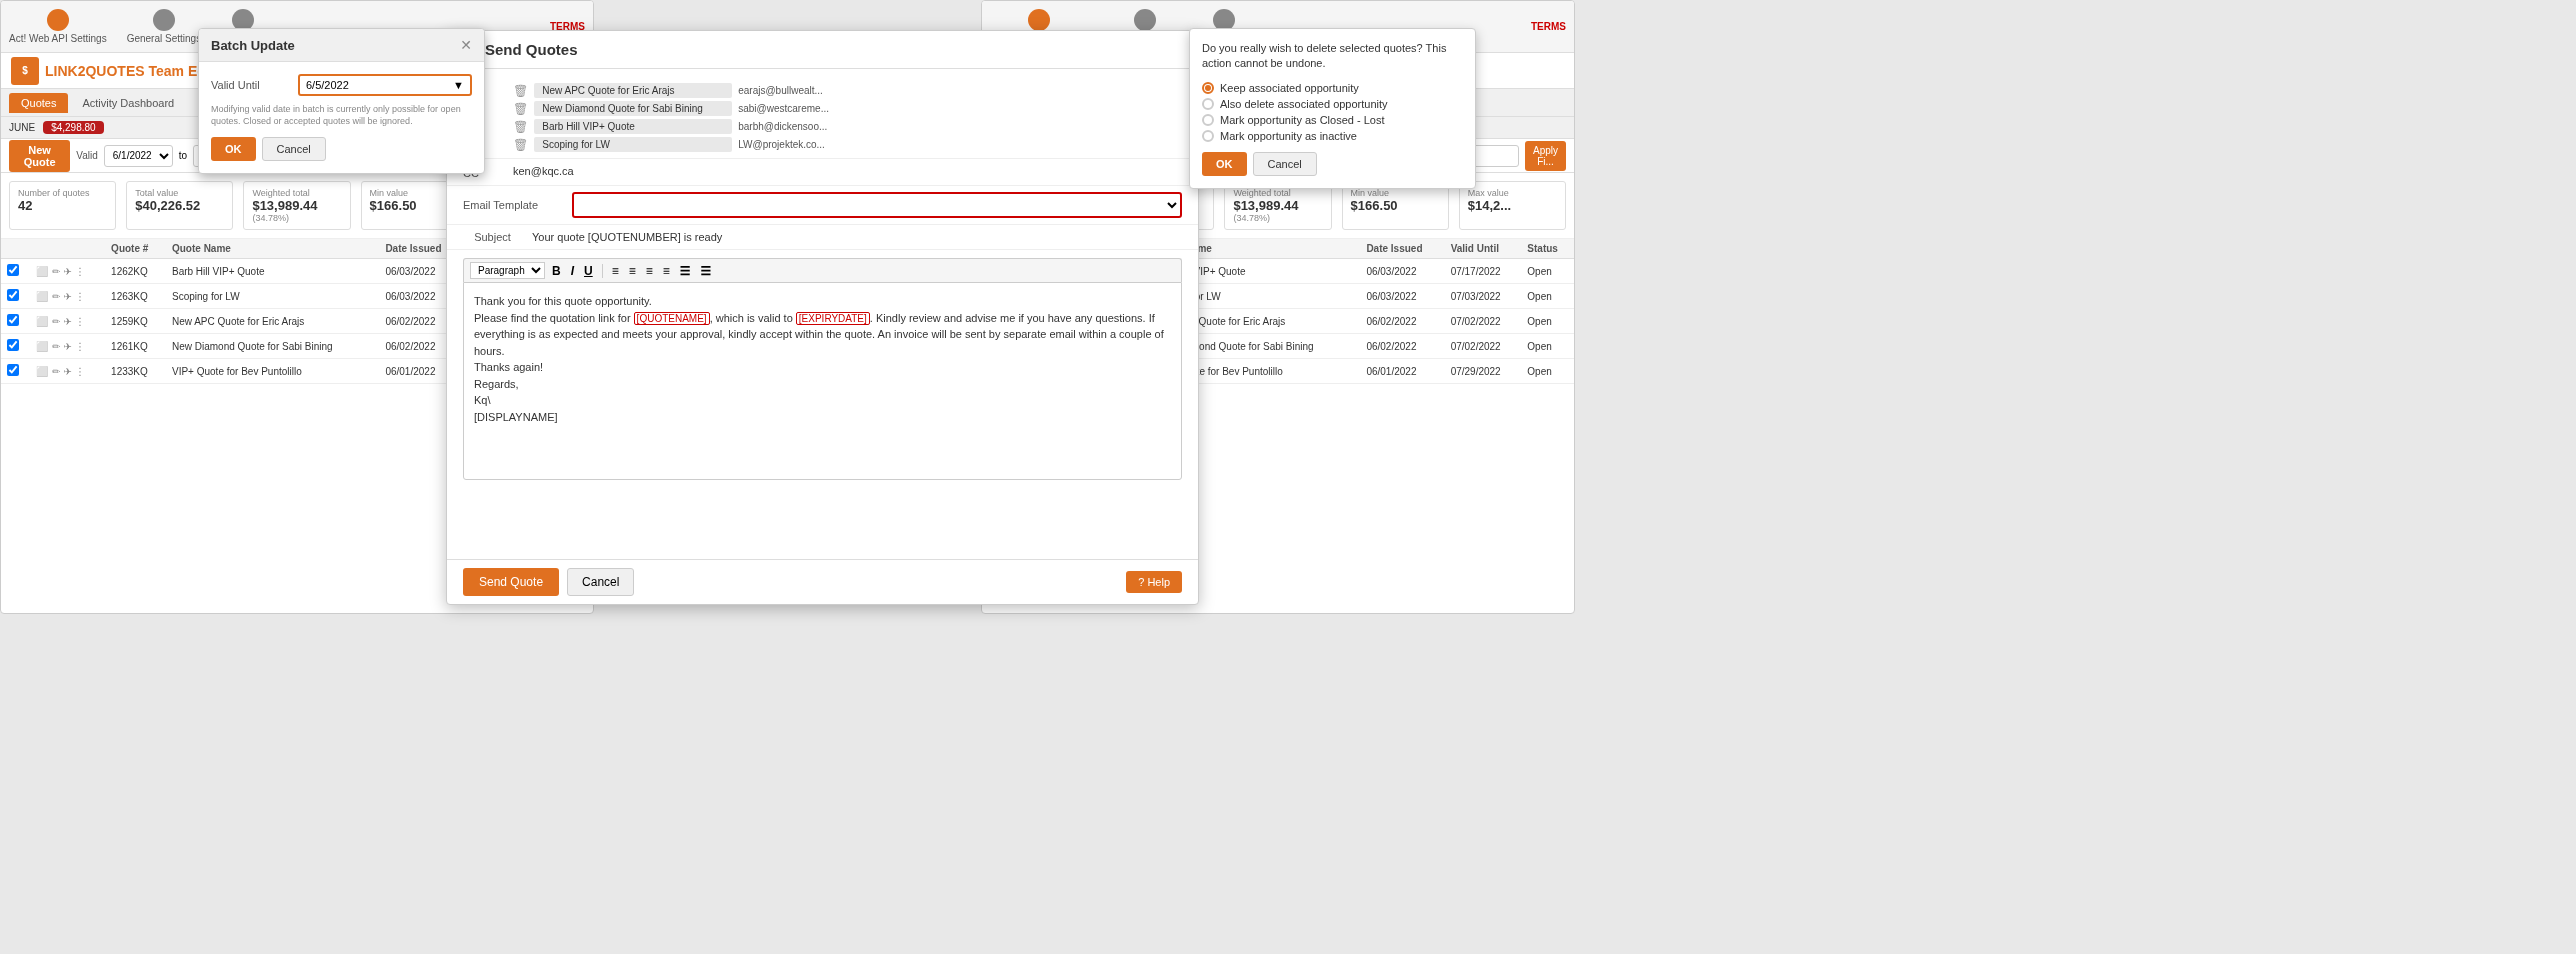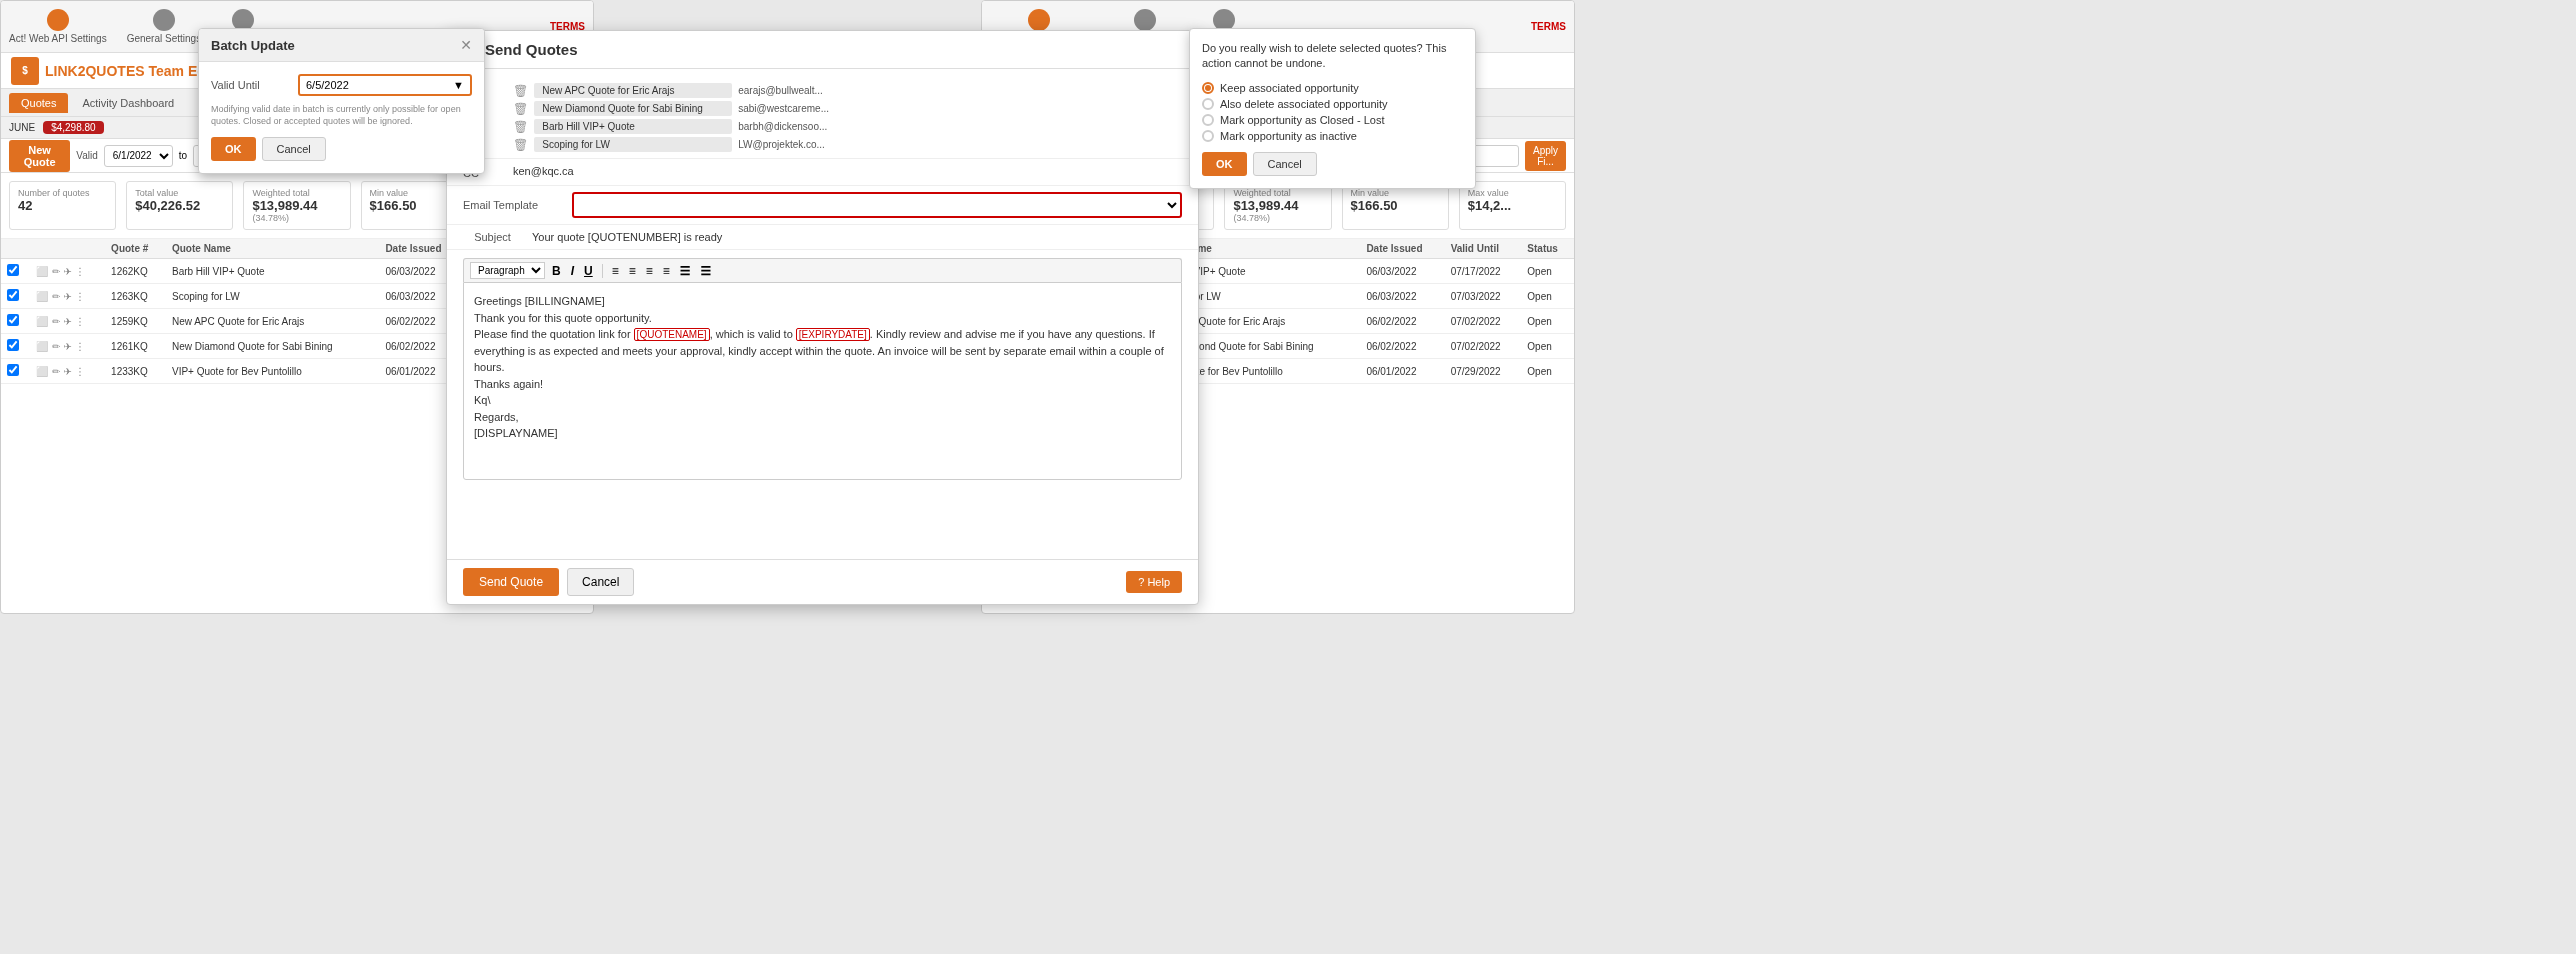--- a/index.html
+++ b/index.html
@@ -844,28 +844,27 @@
         <button class="editor-btn underline">U</button>
         <span style="width:1px;height:14px;background:#ccc;margin:0 2px;"></span>
         <button class="editor-btn">≡</button>
         <button class="editor-btn">≡</button>
         <button class="editor-btn">≡</button>
         <button class="editor-btn">≡</button>
         <button class="editor-btn">☰</button>
         <button class="editor-btn">☰</button>
       </div>
       <div class="editor-content">
-        <p>Greetings [BILLINGNAME]</p>
         <p>Thank you for this quote opportunity.</p>
         <p>
           Please find the quotation link for <span class="placeholder-tag">[QUOTENAME]</span>, which is valid to <span class="placeholder-tag">[EXPIRYDATE]</span>. Kindly review and advise me if you have any questions. If everything is as expected and meets your approval, kindly accept within the quote. An invoice will be sent by separate email within a couple of hours.
         </p>
         <p>Thanks again!</p>
+        <p>Regards,</p>
         <p>Kq\</p>
-        <p>Regards,</p>
         <p>[DISPLAYNAME]</p>
       </div>
     </div>
   </div>
   <div class="send-quotes-footer">
     <div class="footer-left">
       <button class="btn-send">Send Quote</button>
       <button class="btn-cancel2">Cancel</button>
     </div>
     <button class="btn-help">? Help</button>

